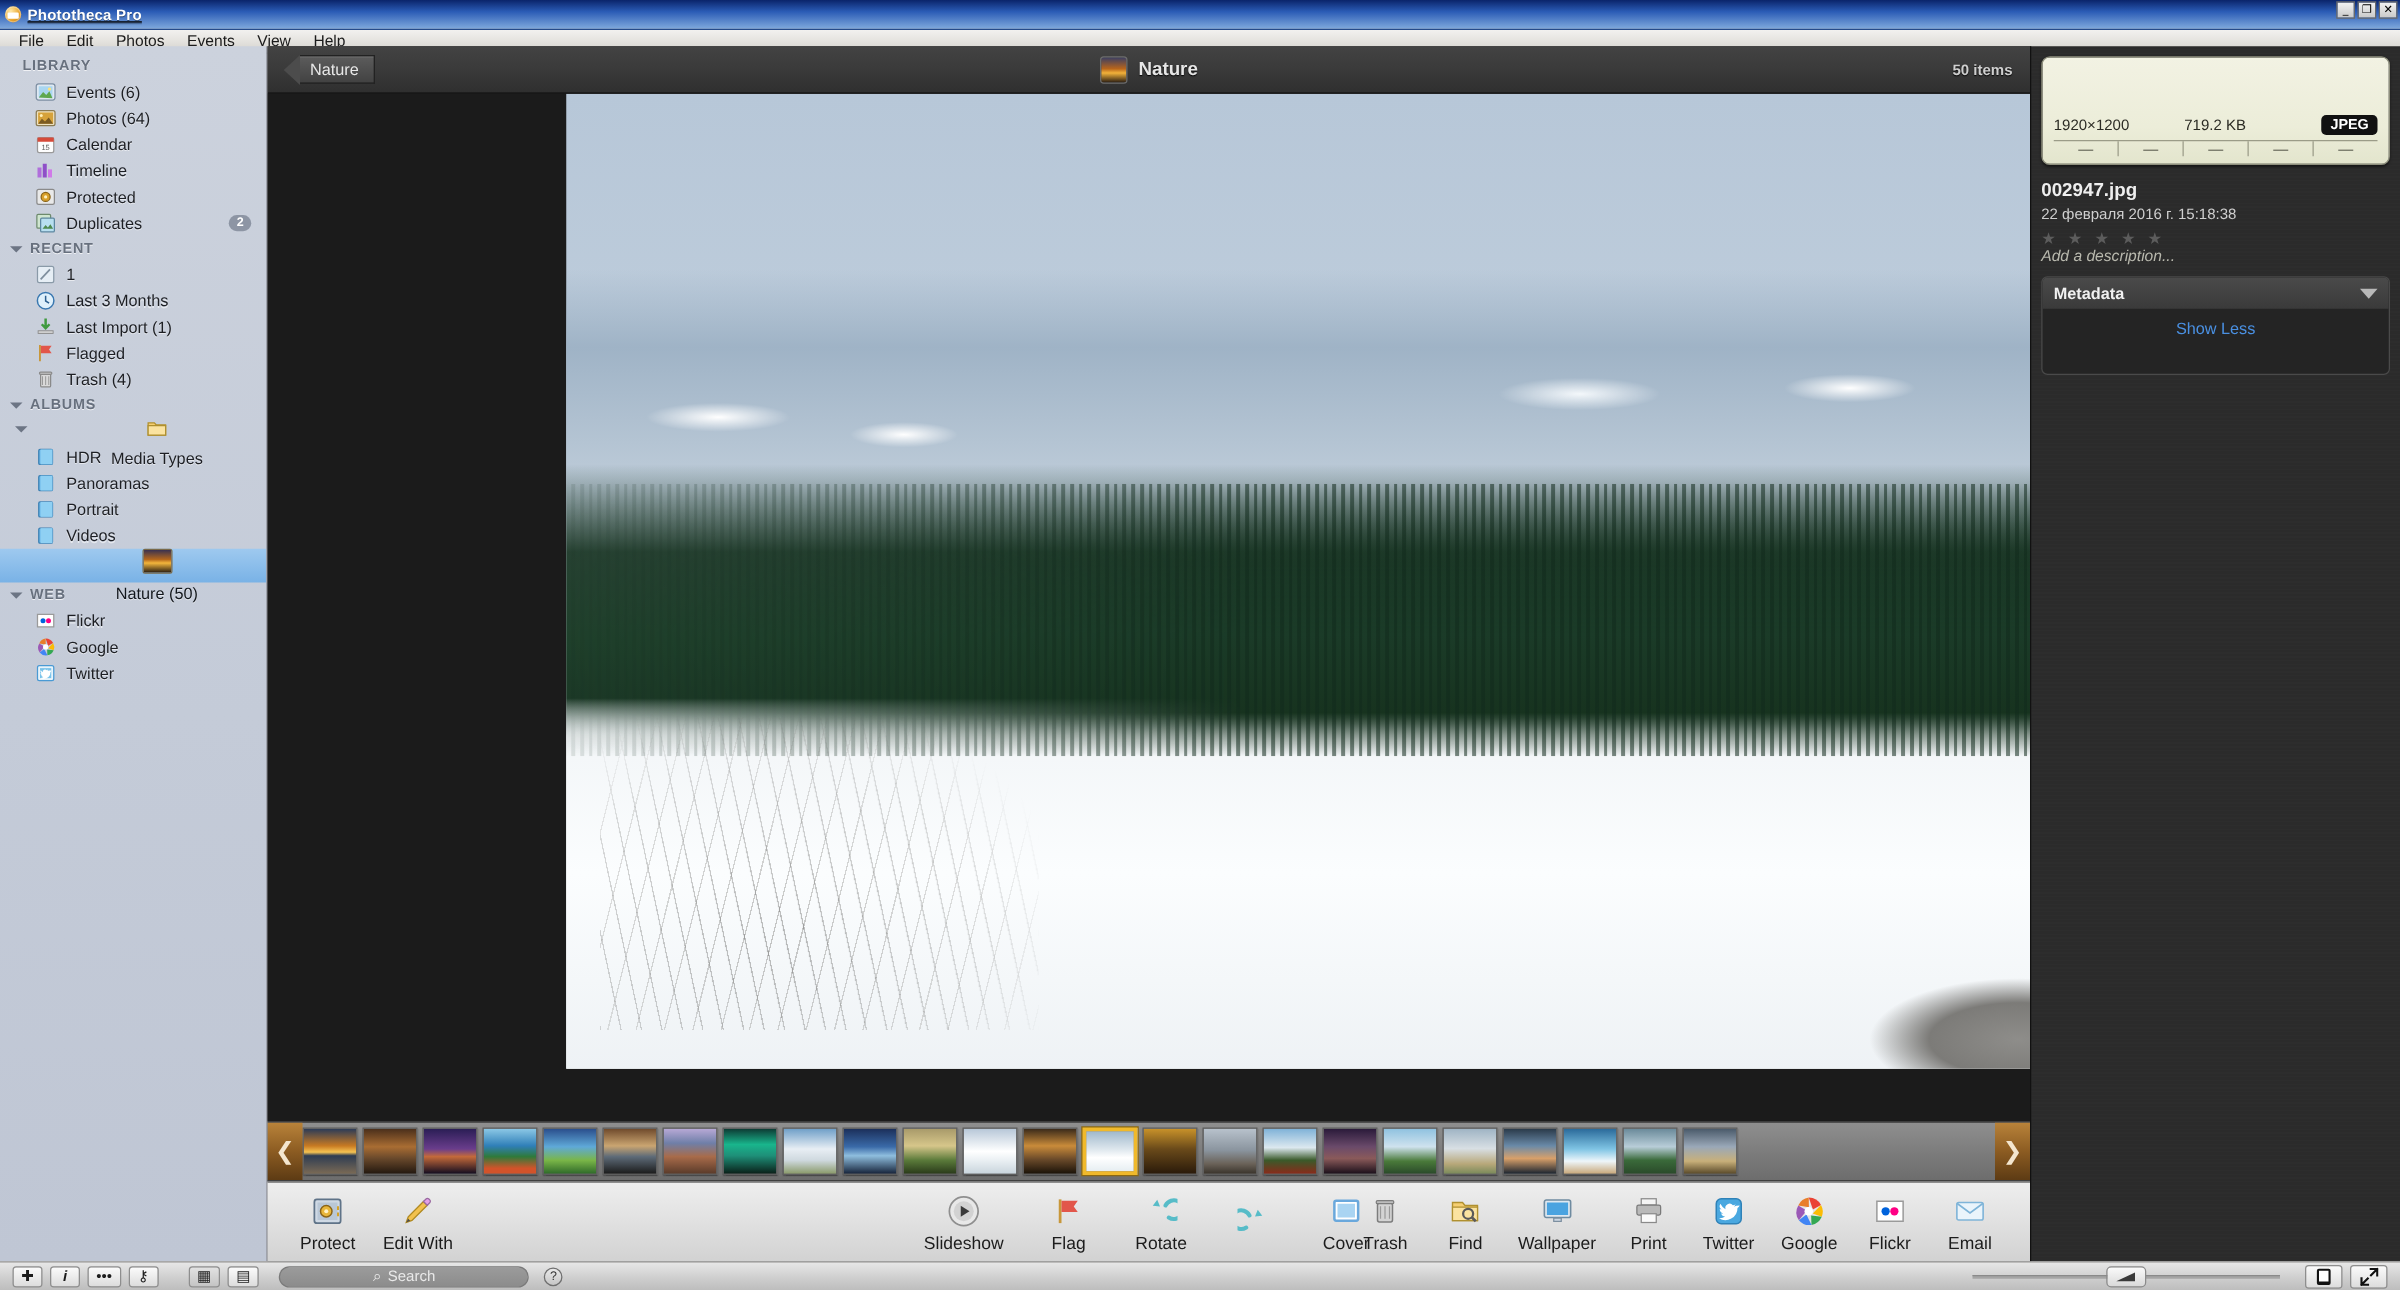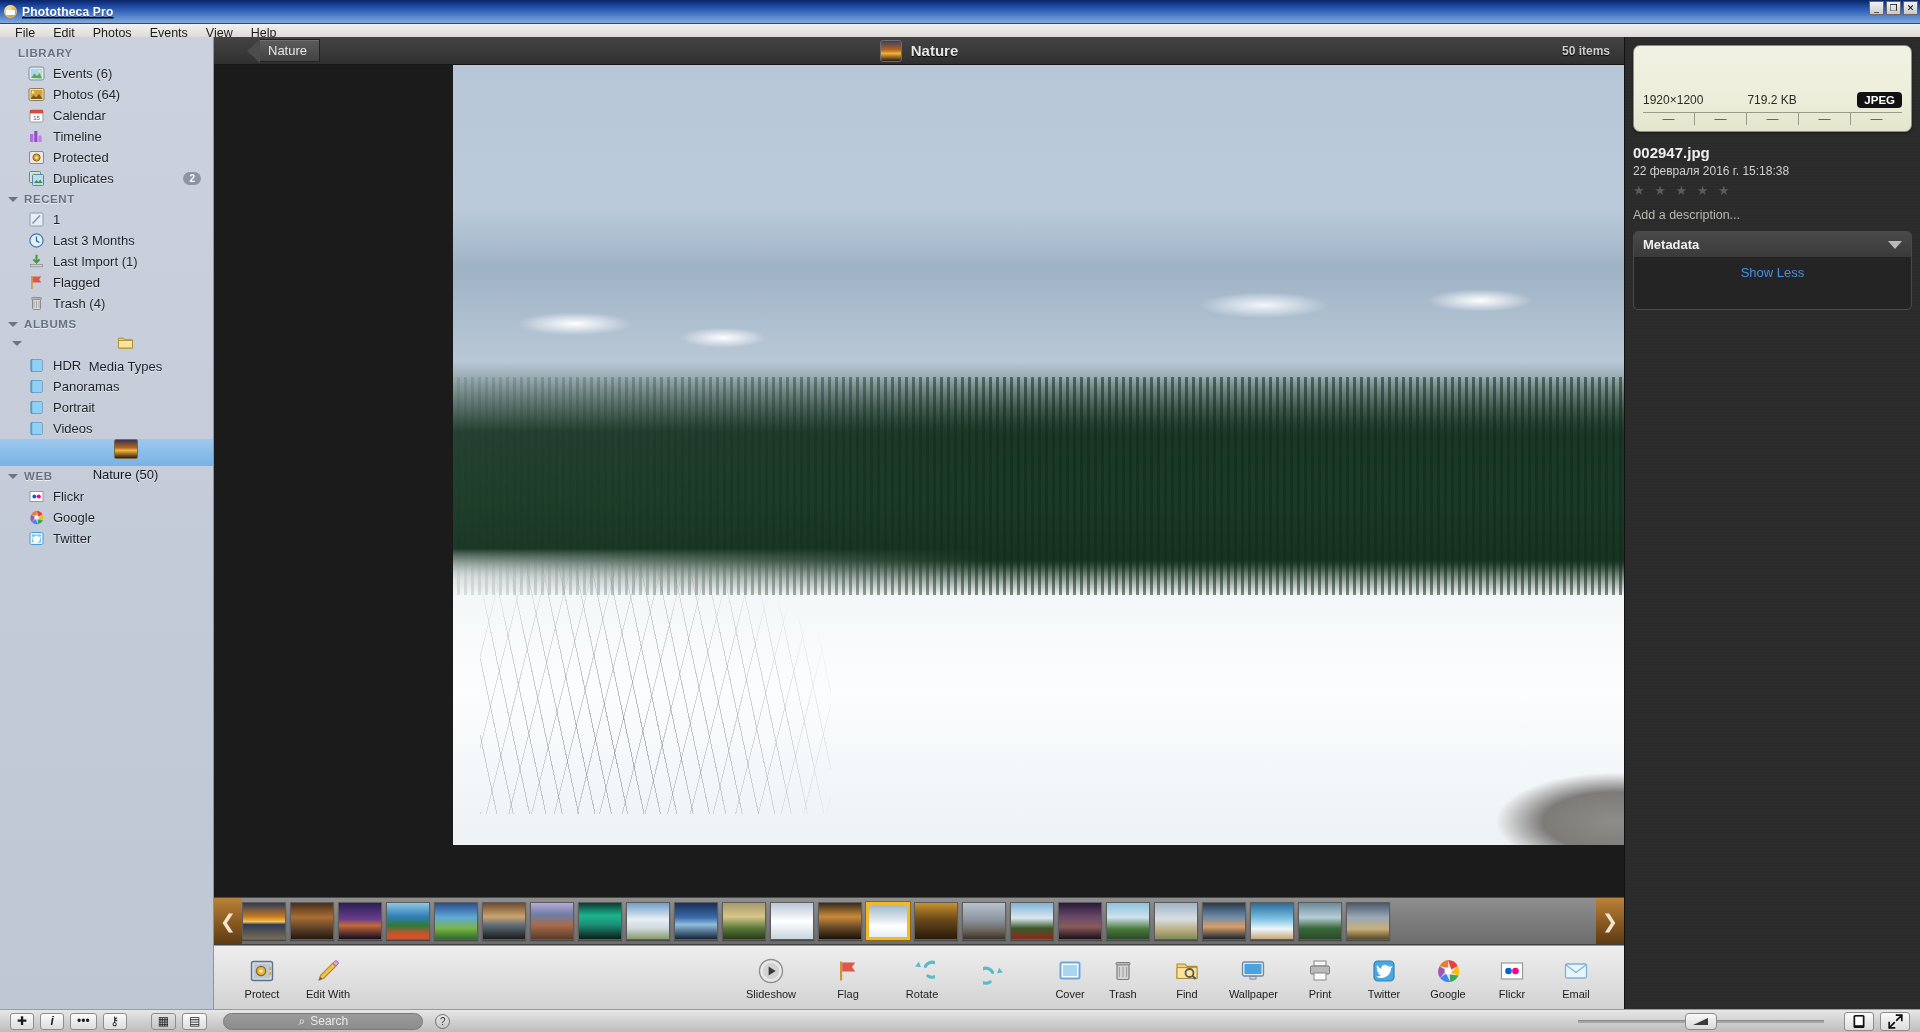--- a/index.html
+++ b/index.html
@@ -100,24 +100,24 @@
     width:0;height:0;border-left:5px solid transparent;border-right:5px solid transparent;
     border-top:5px solid #6c7584;
   }
   .ico{ width:17px;height:17px; flex:none; position:relative; border-radius:2px; }
   .ico svg{ display:block; }
 
   
   #center{ flex:1; display:flex; flex-direction:column; min-width:0; background:#1b1b1b; }
 
   #topbar{
-    height:28px; flex:none;
+    height:38px; flex:none;
     background:linear-gradient(to bottom,#434343 0%,#3a3a3a 50%,#2f2f2f 100%);
     border-bottom:1px solid #171717;
-    display:flex; align-items:center; position:relative; padding:0 24px;
+    display:flex; align-items:center; position:relative; padding:0 4px;
   }
   .backchip{
     position:relative; height:23px; display:flex; align-items:center;
     background:linear-gradient(#5c5c5c,#424242);
     border:1px solid #222; border-left:none;
     color:#e8e8e8; font-size:13px; padding:0 12px 0 8px; margin-left:22px;
     box-shadow:0 1px 0 rgba(255,255,255,.12) inset;
   }
   .backchip::before{
     content:""; position:absolute; left:-13px; top:-1px;
@@ -210,21 +210,21 @@
   #actionbar{
     height:64px; flex:none;
     background:linear-gradient(to bottom,#eeeeee 0%,#e2e2e2 45%,#d2d2d2 100%);
     border-top:1px solid #9a9a9a;
     display:flex; align-items:center; position:relative; padding:0 22px;
   }
   .tool{
     display:flex; flex-direction:column; align-items:center; justify-content:center;
     gap:2px; min-width:52px; cursor:default; padding:0 4px;
   }
-  .tool .tlabel{ font-size:11px; color:#1c1c1c; }
+  .tool .tlabel{ font-size:14px; color:#1c1c1c; }
   .tool .tico{ width:30px;height:30px; display:flex; align-items:center; justify-content:center; }
   .grp-left{ display:flex; gap:14px; }
   .grp-mid{ position:absolute; left:0; right:0; margin:auto; width:max-content; display:flex; gap:22px; }
   .grp-right{ margin-left:auto; display:flex; gap:12px; }
 
   
   #inspector{
     width:296px; flex:none; height:100%;
     background:#2b2b2b;
     border-left:1px solid #111;
@@ -254,21 +254,21 @@
   }
   .pc-cells div{
     flex:1; border-right:1px solid #9b9c88; display:flex; align-items:center; justify-content:center;
     font-size:12px; color:#55564a;
   }
   .pc-cells div:last-child{ border-right:none; }
 
   .fname{ color:#efefef; font-size:15px; font-weight:bold; margin-top:12px; }
   .fdate{ color:#cfcfcf; font-size:12px; margin-top:3px; }
   .stars{ margin-top:5px; color:#5c5c5c; font-size:13px; letter-spacing:3px; }
-  .descr{ color:#b9b9ae; font-size:12.5px; margin-top:10px; }
+  .descr{ color:#b9b9ae; font-size:12.5px; font-style:italic; }
 
   .panel{
     margin-top:9px; border:1px solid #4a4a4a; border-radius:5px; overflow:hidden;
     background:#242424;
   }
   .panel-head{
     background:linear-gradient(to bottom,#4a4a4a,#3a3a3a);
     color:#f0f0f0; font-size:13px; font-weight:bold;
     padding:5px 9px; display:flex; align-items:center; justify-content:space-between;
   }

